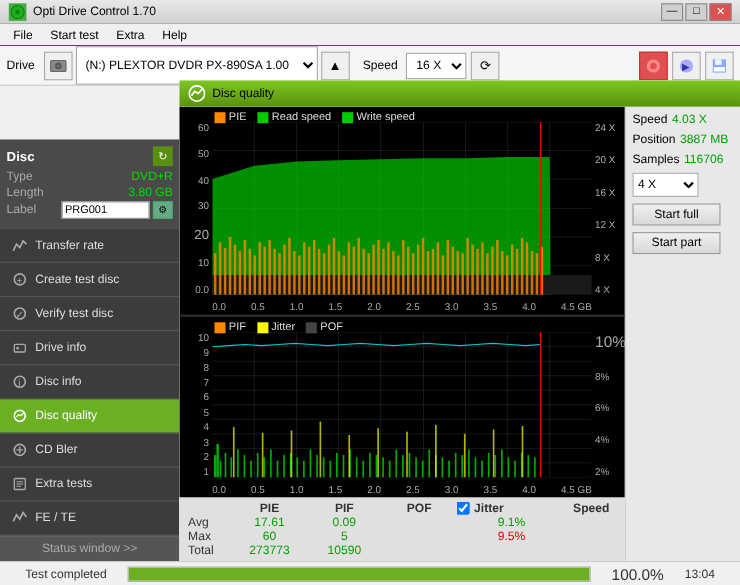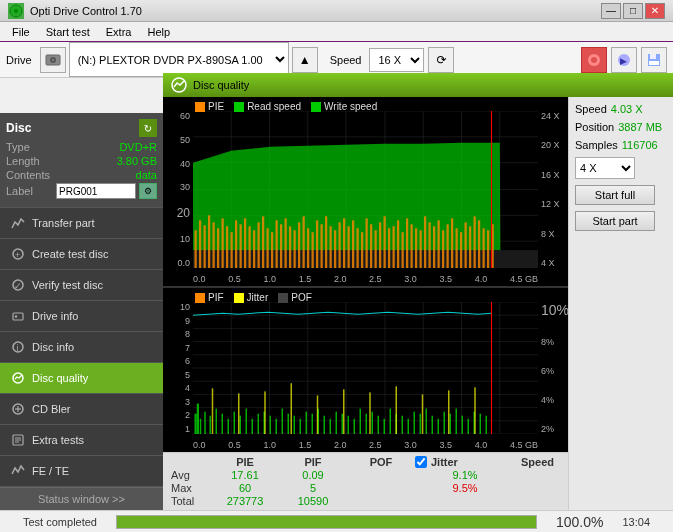--- a/index.html
+++ b/index.html
@@ -341,40 +341,36 @@
         <button class="disc-refresh-btn">↻</button>
       </div>
       <div class="disc-info-row">
         <span class="disc-info-label">Type</span>
         <span class="disc-info-value">DVD+R</span>
       </div>
       <div class="disc-info-row">
         <span class="disc-info-label">Length</span>
         <span class="disc-info-value">3.80 GB</span>
       </div>
-      <div class="disc-info-row">
-        <span class="disc-info-label">Contents</span>
-        <span class="disc-info-value">data</span>
-      </div>
       <div class="disc-info-row" style="align-items:center">
         <span class="disc-info-label">Label</span>
         <div style="display:flex;align-items:center;gap:3px">
           <input class="label-input" type="text" value="PRG001" style="">
           <button style="width:18px;height:16px;background:#6a8;border:1px solid #4a6;cursor:pointer;font-size:9px">⚙</button>
         </div>
       </div>
     </div>
 
     <div class="nav-item">
       <span class="nav-icon">
         <svg width="14" height="14" viewBox="0 0 14 14">
             <polyline points="1,12 4,6 7,9 10,3 13,6" fill="none" stroke="#aaa" stroke-width="1.5"></polyline>
           </svg>
       </span>
-      <span>Transfer part</span>
+      <span>Transfer rate</span>
     </div>
     <div class="nav-item">
       <span class="nav-icon">
         <svg width="14" height="14" viewBox="0 0 14 14">
             <circle cx="7" cy="7" r="5" fill="none" stroke="#aaa" stroke-width="1.5"></circle>
             <text x="4" y="11" font-size="9" fill="#aaa">+</text>
           </svg>
       </span>
       <span>Create test disc</span>
     </div>

